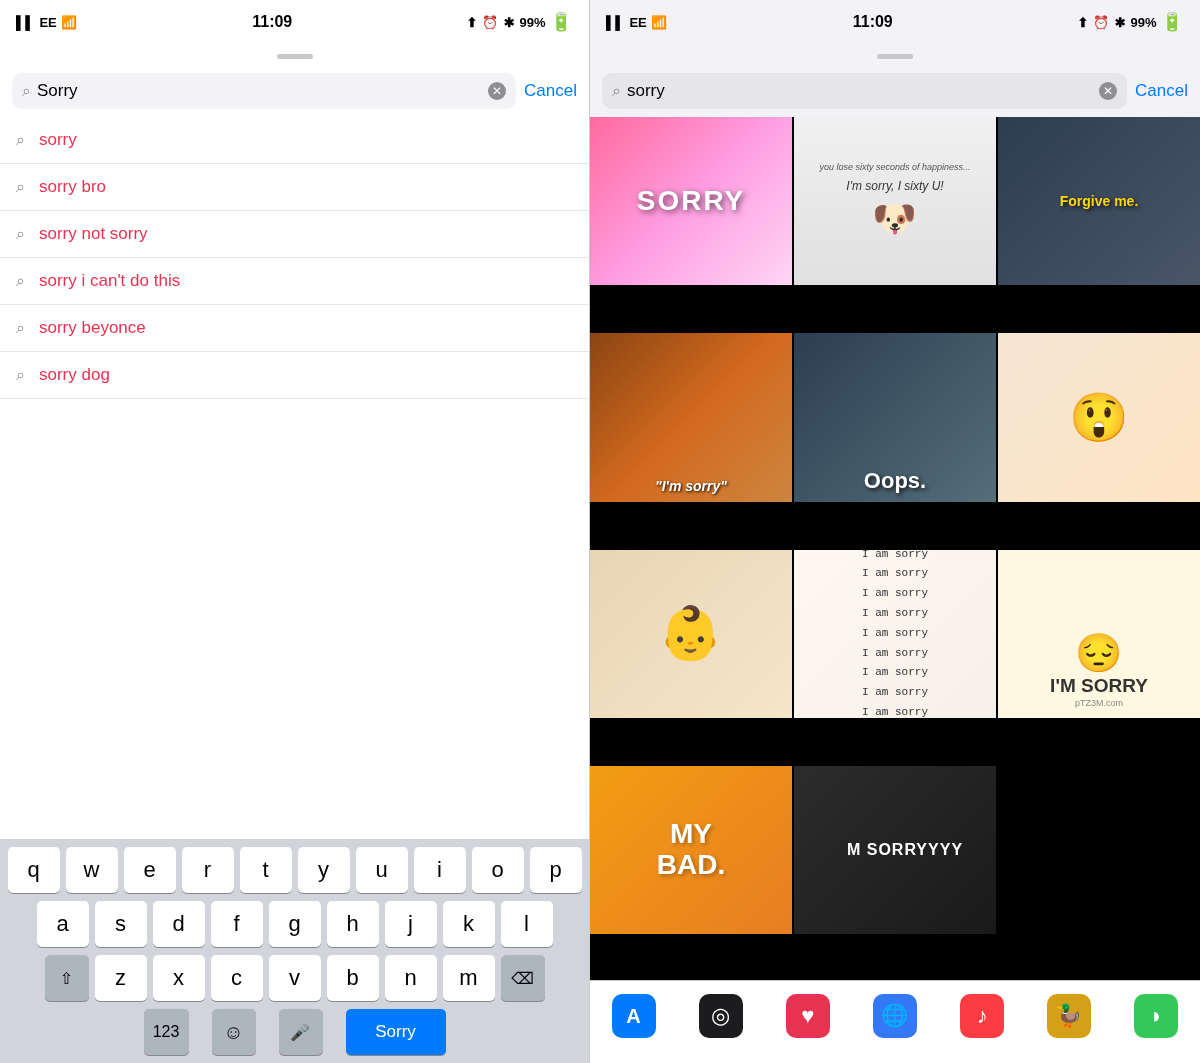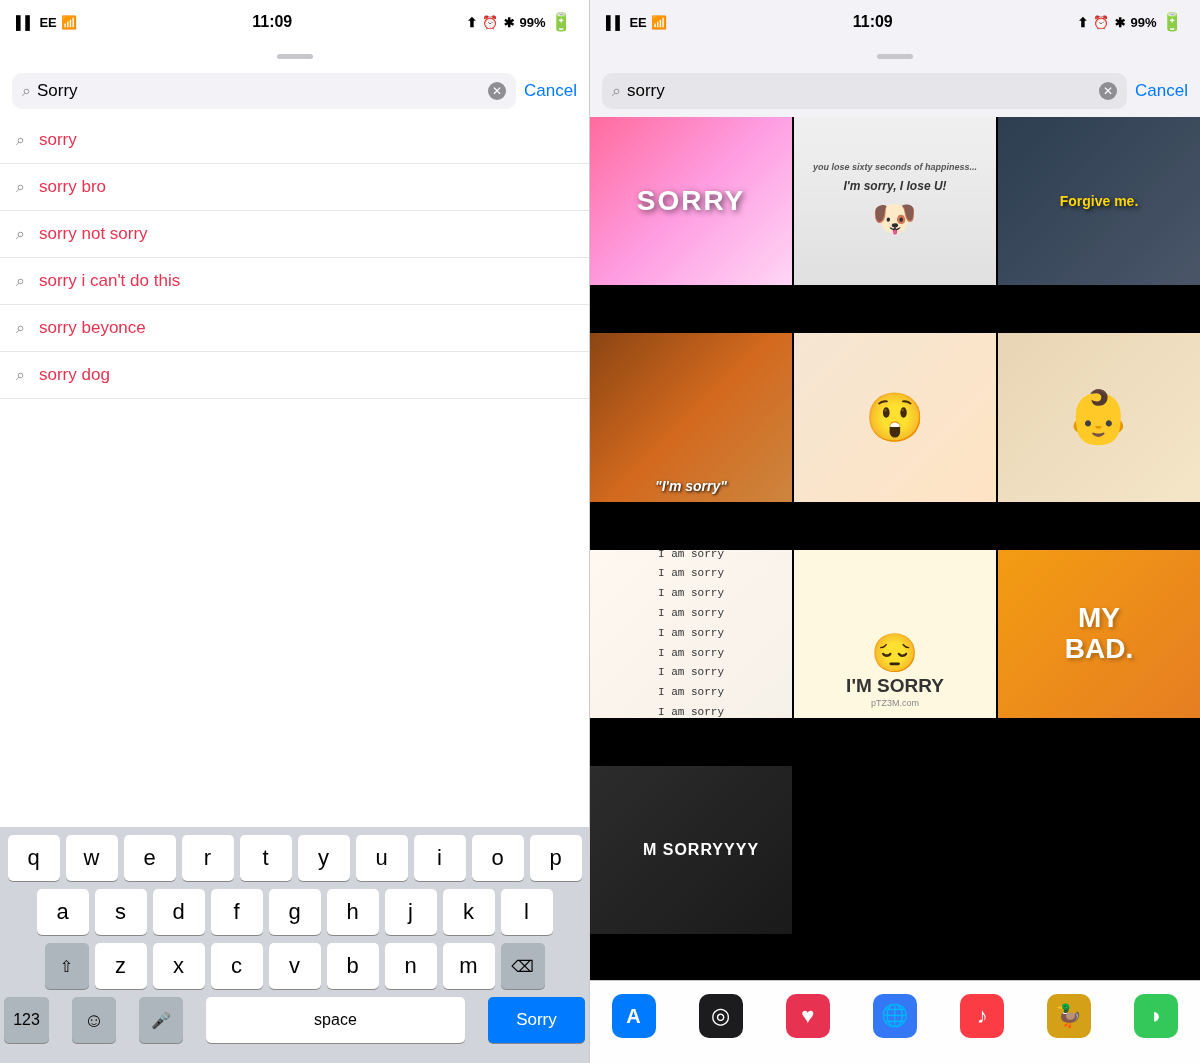--- a/index.html
+++ b/index.html
@@ -193,21 +193,21 @@
     }
     .key.num-key {
       max-width: 45px;
       flex: 0.8;
       font-size: 16px;
     }
     .keyboard-bottom-row {
       display: flex;
       gap: 23px;
       justify-content: center;
-      margin-bottom: 12px;
+      margin-bottom: 0;
       padding-bottom: 8px;
     }
 
     
     .gif-grid {
       display: grid;
       grid-template-columns: repeat(3, 1fr);
       gap: 2px;
       flex: 1;
       overflow-y: auto;
@@ -464,21 +464,20 @@
       <div class="key">v</div>
       <div class="key">b</div>
       <div class="key">n</div>
       <div class="key">m</div>
       <div class="key dark" style="min-width:44px;max-width:44px;">⌫</div>
     </div>
     <div class="keyboard-bottom-row keyboard-row">
       <div class="key dark num-key">123</div>
       <div class="key dark" style="min-width:44px;max-width:44px;font-size:20px;">☺</div>
       <div class="key dark" style="min-width:44px;max-width:44px;">🎤</div>
-      <div class="key space-key">space</div>
       <div class="key search-key">Sorry</div>
     </div>
   </div>
 </div>
 
 <div class="right-panel">
 
   <div class="status-bar right-status">
     <div class="status-left">
       <span>▌▌</span>
@@ -507,32 +506,35 @@
     </div>
     <button class="cancel-btn">Cancel</button>
   </div>
 
   <div class="gif-grid">
 
     <div class="gif-cell gif-1">
       <span class="sorry-big">SORRY</span>
     </div>
     <div class="gif-cell dog-cell" style="background:linear-gradient(180deg,#f0f0f0,#e0e0e0);">
-      <div style="text-align:center;padding:8px;font-weight:bold;">
+      <div style="text-align:center;padding:8px;">
         <div style="font-size:9px;color:#555;font-style:italic;margin-bottom:4px;">you lose sixty seconds of happiness...</div>
-        <span style="font-size:12px;color:#333;font-style:italic;">I'm sorry, I lose U!</span>
+        <span style="font-size:12px;color:#333;font-style:italic;">I'm sorry, I sixty U!</span>
         <div style="font-size:36px;margin-top:4px;">🐶</div>
       </div>
     </div>
     <div class="gif-cell gif-3">
       <span class="forgive-text">Forgive me.</span>
     </div>
 
     <div class="gif-cell gif-4">
       <span class="im-sorry-text" style="position:absolute;bottom:8px;">"I'm sorry"</span>
+    </div>
+    <div class="gif-cell gif-5">
+      <span class="oops-text" style="position:absolute;bottom:8px;">Oops.</span>
     </div>
     <div class="gif-cell gif-6">
       <div style="font-size:48px;">😲</div>
     </div>
 
     <div class="gif-cell gif-7">
       <div style="font-size:52px;">👶</div>
     </div>
     <div class="gif-cell gif-8">
       <div class="lines-text">

